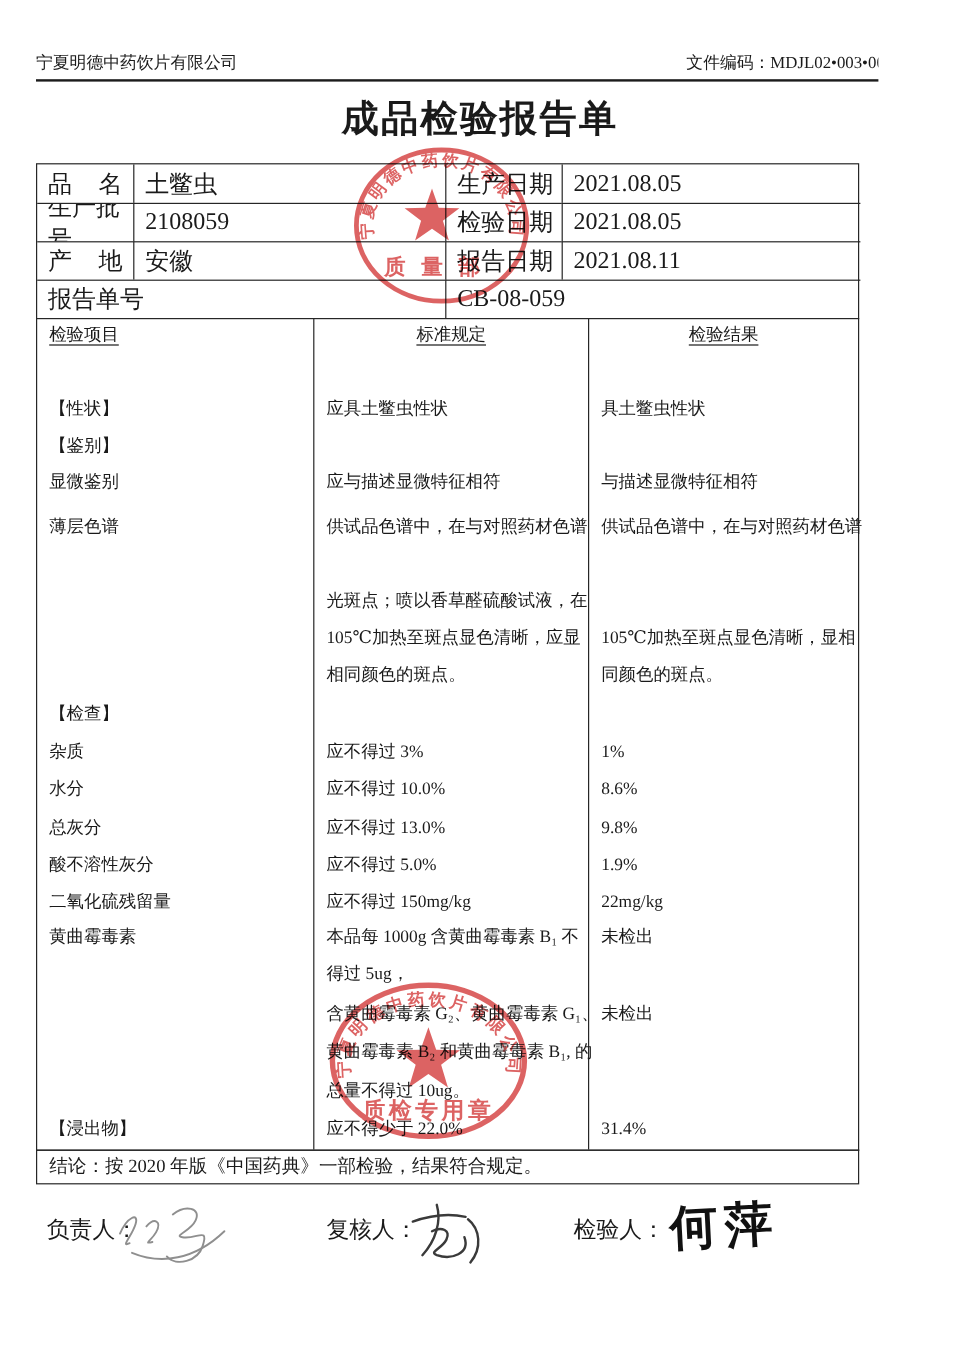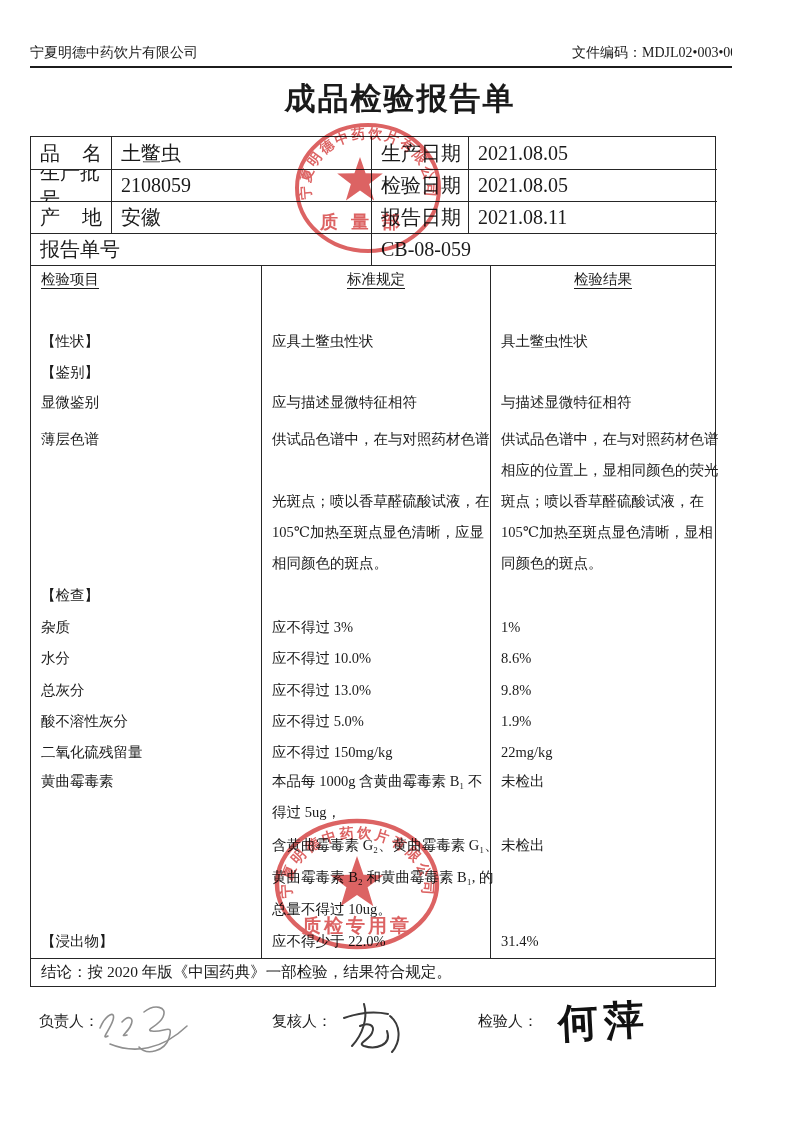--- a/index.html
+++ b/index.html
@@ -39,21 +39,21 @@
   .col-hdr { text-decoration:underline; text-underline-offset:4px; }
   .ctr { text-align:center; }
 
   
   .conclusion { position:absolute; top:958px; left:30px; width:686px; height:29px;
     border:1.5px solid #262626; display:flex; align-items:center;
     padding-left:10px; font-size:15.5px; background:transparent; }
 
   
   .sig-row { position:absolute; top:998px; left:30px; width:740px; height:75px; }
-  .sig-label { position:absolute; font-size:15px; top:14px; }
+  .sig-label { position:absolute; font-size:19px; top:14px; }
   .sig-svg { position:absolute; }
   .sig-name { position:absolute; font-size:40px; font-weight:bold; color:#111;
     transform:rotate(-3deg); letter-spacing:6px; line-height:1;
     font-family:"Liberation Serif","DejaVu Serif",serif; }
 
   
   .stamp { position:absolute; mix-blend-mode:multiply; opacity:.84; pointer-events:none; }
   .stamp text { font-weight:bold; font-family:"Liberation Sans","DejaVu Sans",sans-serif; }
 </style>
 </head>
@@ -130,22 +130,20 @@
     <div class="ln" style="left:241px; top:505px;">本品每 1000g 含黄曲霉毒素 B₁ 不</div>
     <div class="ln" style="left:241px; top:536px;">得过 5ug，</div>
     <div class="ln" style="left:241px; top:601px;">黄曲霉毒素 B₂ 和黄曲霉毒素 B₁, 的</div>
     <div class="ln" style="left:241px; top:569px;">含黄曲霉毒素 G₂、黄曲霉毒素 G₁、</div>
     <div class="ln" style="left:241px; top:633px;">总量不得过 10ug。</div>
     <div class="ln" style="left:241px; top:665px;">应不得少于 22.0%</div>
 
     <div class="ln" style="left:470px; top:65px;">具土鳖虫性状</div>
     <div class="ln" style="left:470px; top:126px;">与描述显微特征相符</div>
     <div class="ln" style="left:470px; top:163px;">供试品色谱中，在与对照药材色谱</div>
-    <div class="ln" style="left:470px; top:194px;">相应的位置上，显相同颜色的荧光</div>
-    <div class="ln" style="left:470px; top:225px;">斑点；喷以香草醛硫酸试液，在</div>
     <div class="ln" style="left:470px; top:256px;">105℃加热至斑点显色清晰，显相</div>
     <div class="ln" style="left:470px; top:287px;">同颜色的斑点。</div>
     <div class="ln" style="left:470px; top:351px;">1%</div>
     <div class="ln" style="left:470px; top:382px;">8.6%</div>
     <div class="ln" style="left:470px; top:414px;">9.8%</div>
     <div class="ln" style="left:470px; top:445px;">1.9%</div>
     <div class="ln" style="left:470px; top:476px;">22mg/kg</div>
     <div class="ln" style="left:470px; top:505px;">未检出</div>
     <div class="ln" style="left:470px; top:569px;">未检出</div>
     <div class="ln" style="left:470px; top:665px;">31.4%</div>

